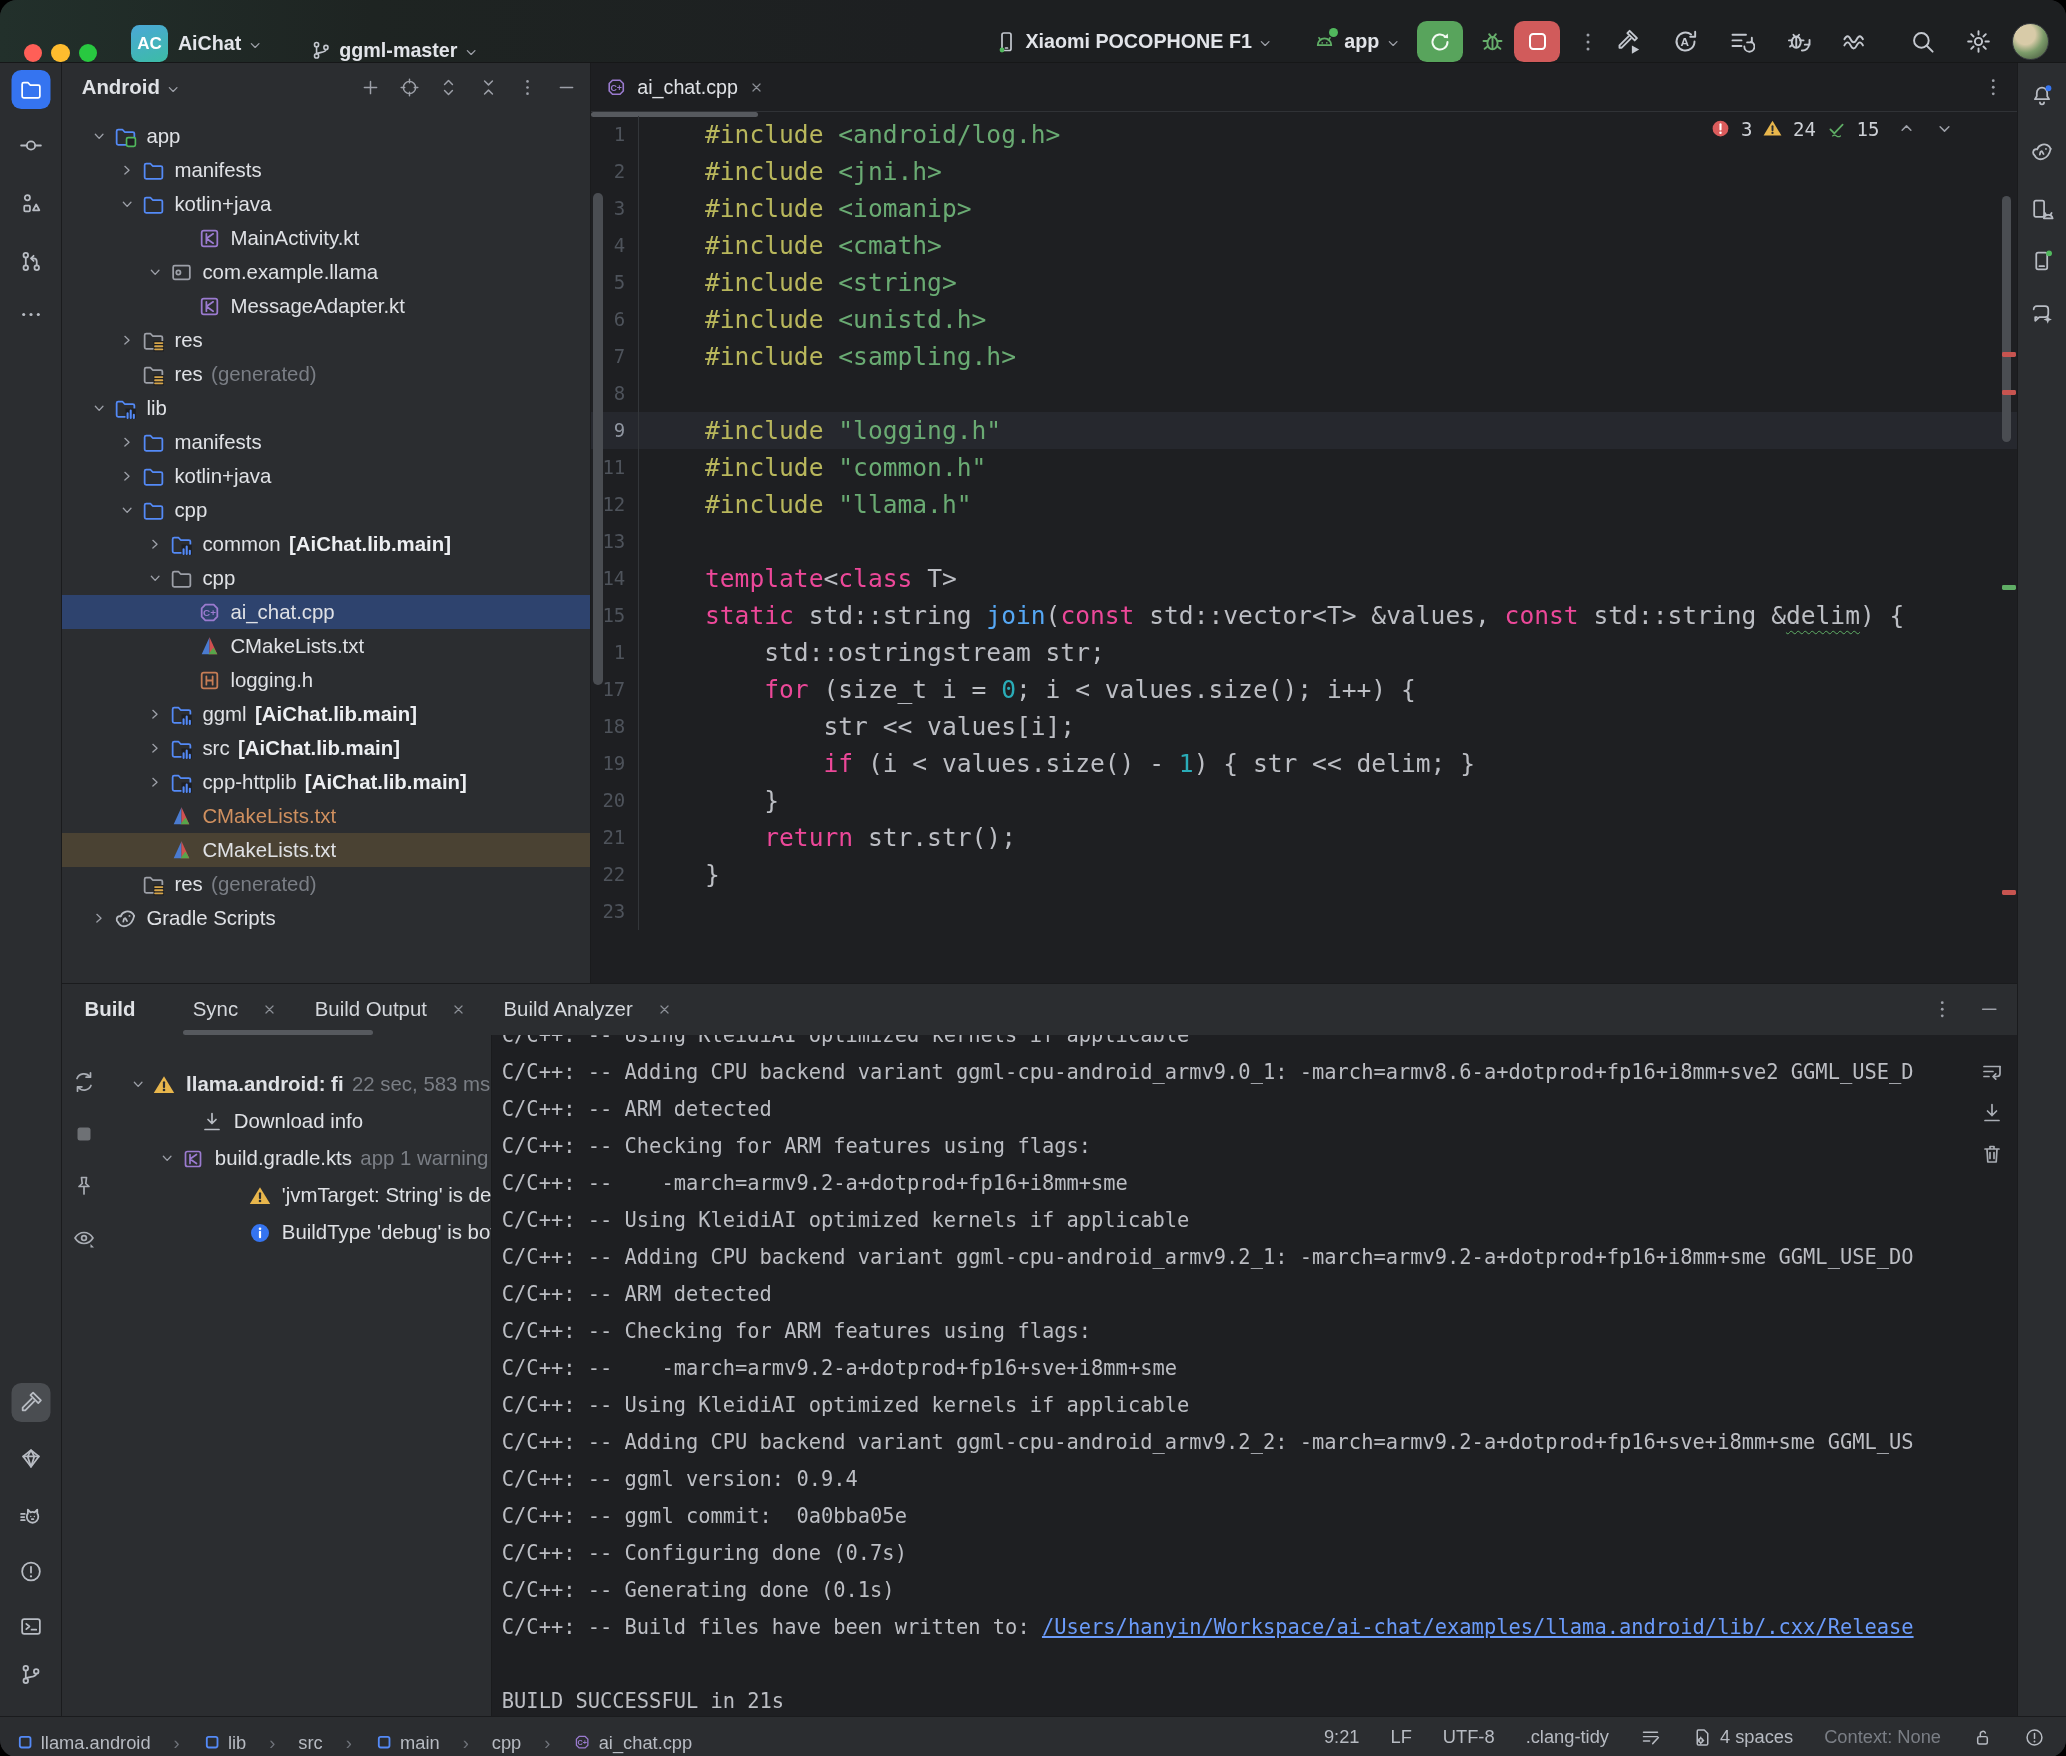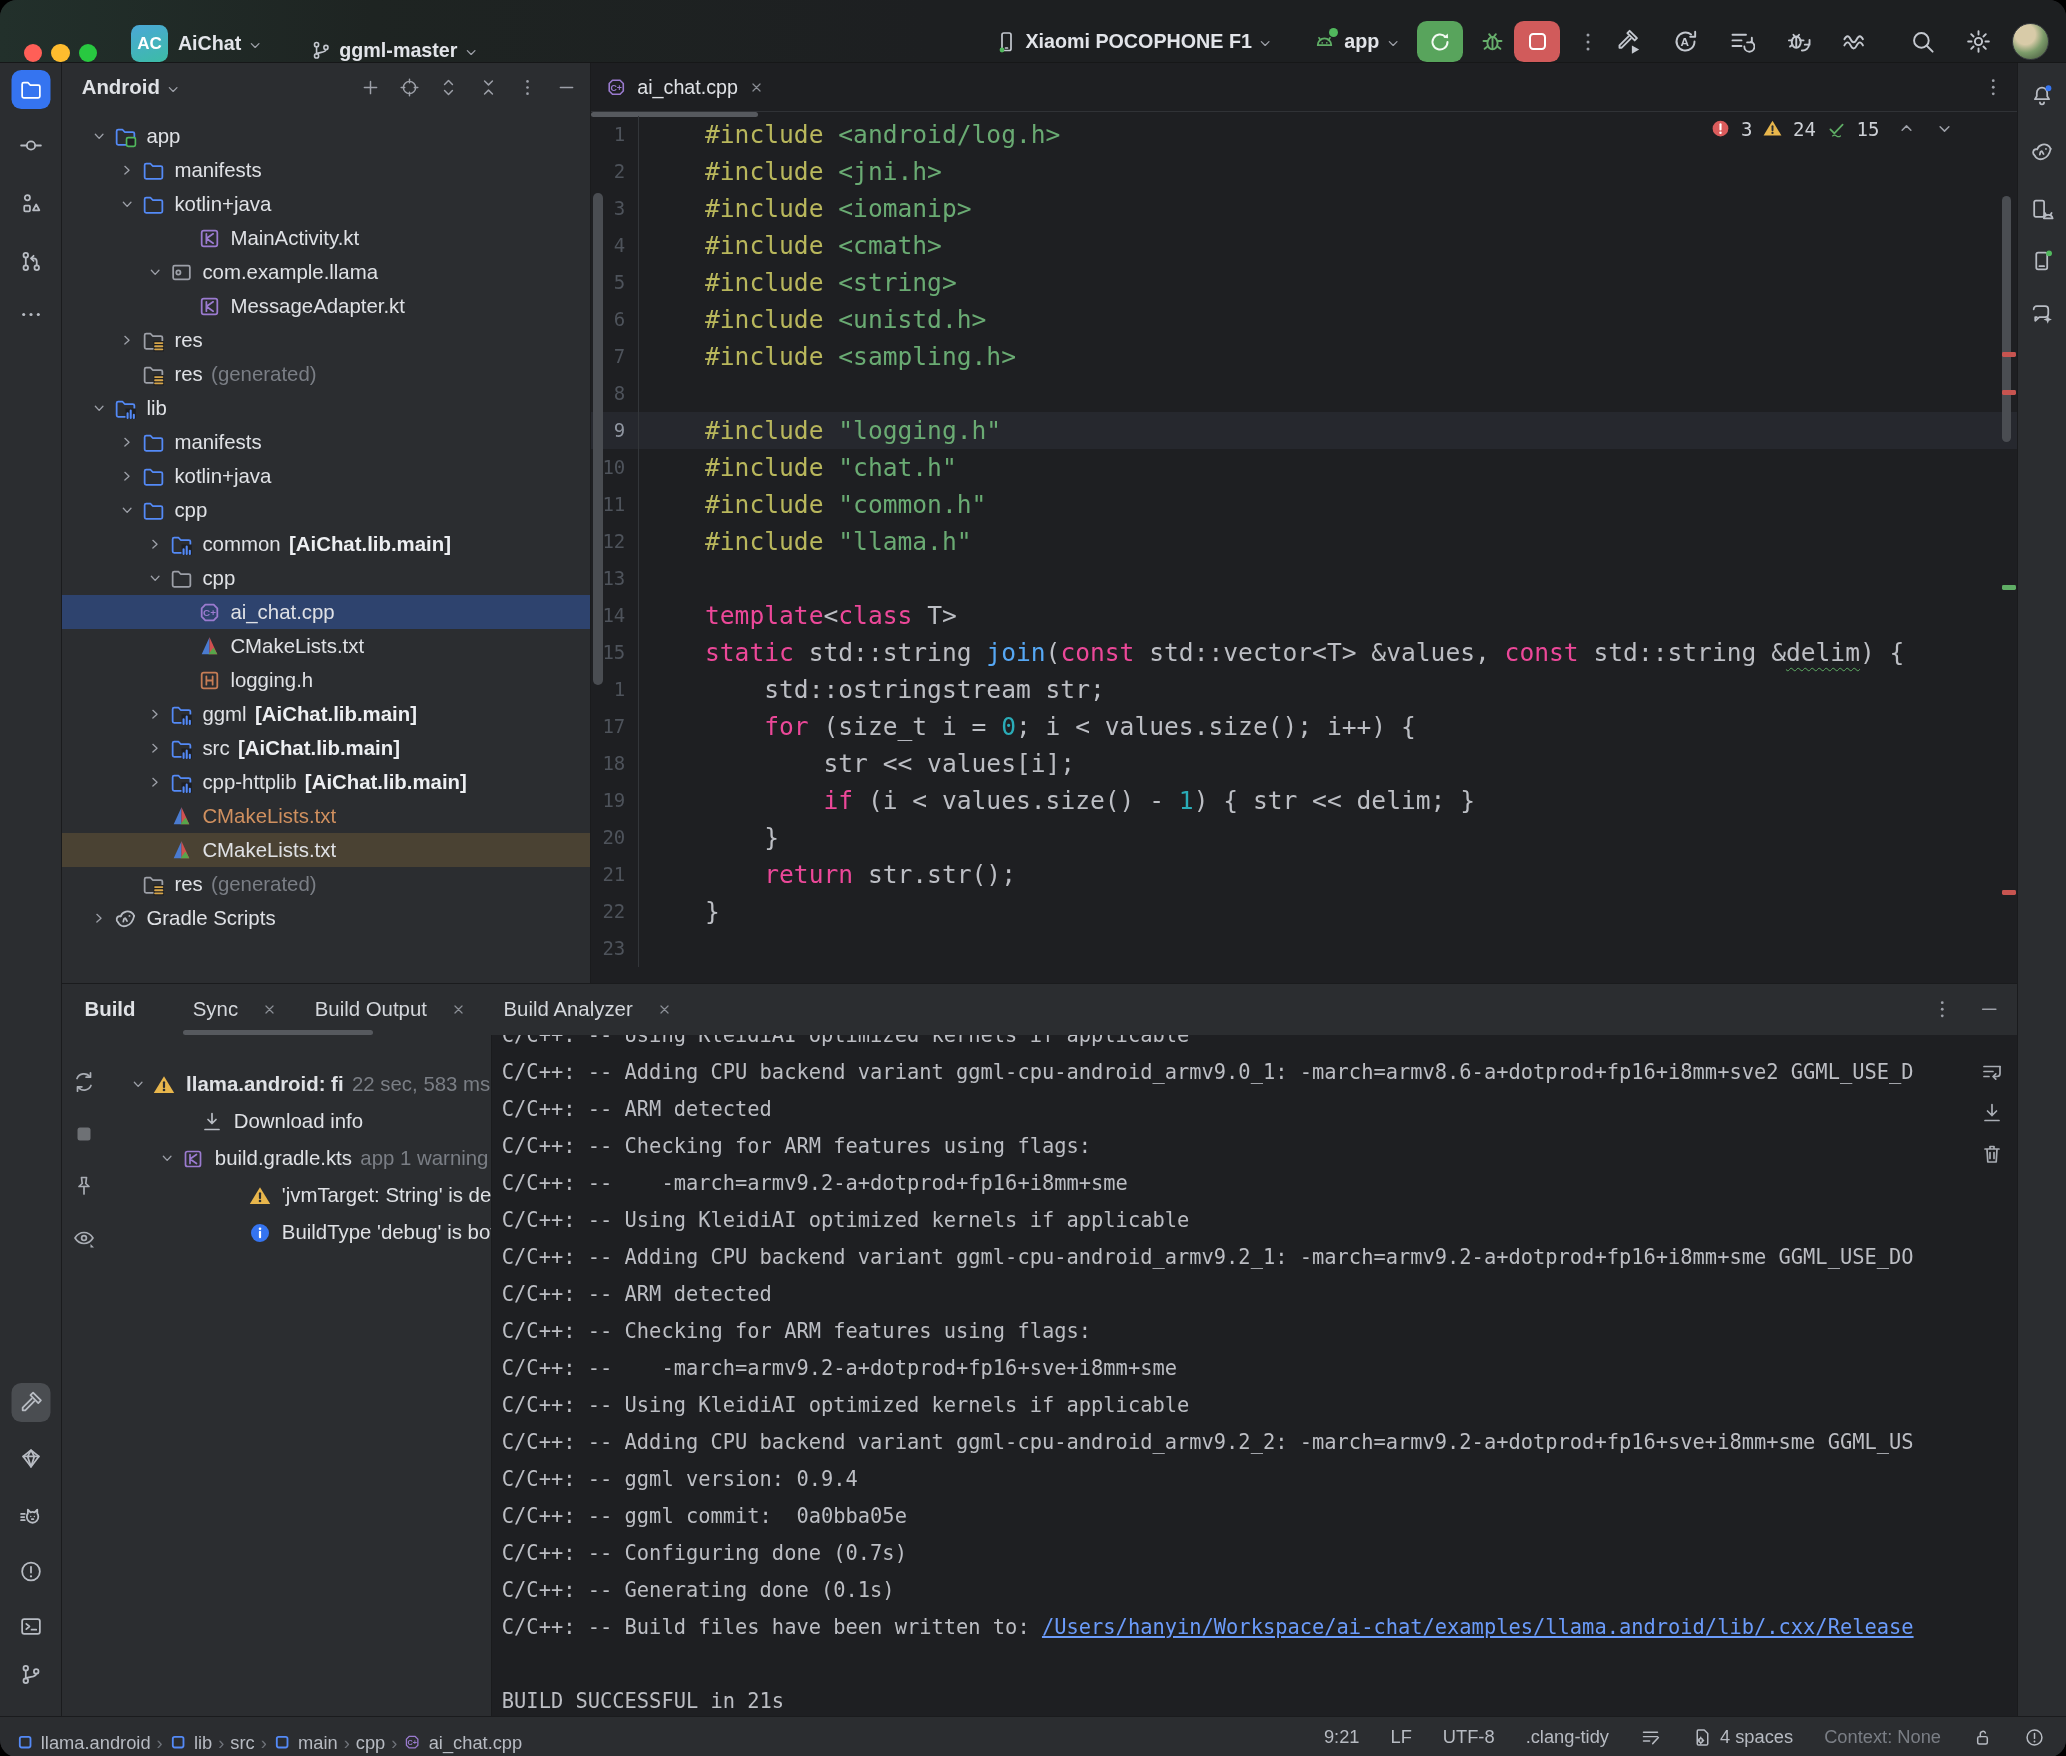--- a/index.html
+++ b/index.html
@@ -114,21 +114,21 @@
     font-family:"DejaVu Sans Mono",monospace;font-size:20.4px;line-height:37px;color:#BCBEC4;padding-left:9.8px;}
   .console .lnrow{white-space:pre;height:37px;}
   .console .lnrow:first-child{margin-top:-18.3px;}
   .console a{color:#6B9BFA;text-decoration:underline;}
   .cicons{width:51px;flex:none;background:#1E1F22;display:flex;flex-direction:column;align-items:center;padding-top:25px;gap:17px;}
   .cicons .ico{width:24px;height:24px;color:#A9ADB4;}
 
   
   .status{grid-row:4;grid-column:1/-1;background:#2B2D30;border-top:0.7px solid #1A1B1D;display:flex;align-items:center;
     font-size:18.3px;color:#B7BBC2;padding:0 21px 0 15.5px;}
-  .crumbs{display:flex;align-items:center;gap:6px;white-space:nowrap;margin-top:11px;}
+  .crumbs{display:flex;align-items:center;gap:23px;white-space:nowrap;margin-top:11px;}
   .crumb{display:flex;align-items:center;gap:7px;}
   .crumb .ticon{width:18.3px;height:18.3px;}
   .crumb-sep{color:#6F737A;}
   .st-right{margin-left:auto;display:flex;align-items:center;gap:31px;}
   .st-item{display:flex;align-items:center;gap:7px;}
   .st-item.dim{color:#7A7E85;}
   .st-item .ico{width:21px;height:21px;color:#B7BBC2;}
 </style>
 </head>
 <body>
@@ -847,24 +847,20 @@
               <span class="ln">7</span>
               <pre><span class="t-d">#include </span><span class="t-s">&lt;sampling.h&gt;</span></pre>
             </div>
             <div class="cline">
               <span class="ln">8</span>
               <pre></pre>
             </div>
             <div class="cline cur">
               <span class="ln">9</span>
               <pre><span class="t-d">#include </span><span class="t-s">"logging.h"</span></pre>
-            </div>
-            <div class="cline">
-              <span class="ln">10</span>
-              <pre><span class="t-d">#include </span><span class="t-s">"chat.h"</span></pre>
             </div>
             <div class="cline">
               <span class="ln">11</span>
               <pre><span class="t-d">#include </span><span class="t-s">"common.h"</span></pre>
             </div>
             <div class="cline">
               <span class="ln">12</span>
               <pre><span class="t-d">#include </span><span class="t-s">"llama.h"</span></pre>
             </div>
             <div class="cline">

